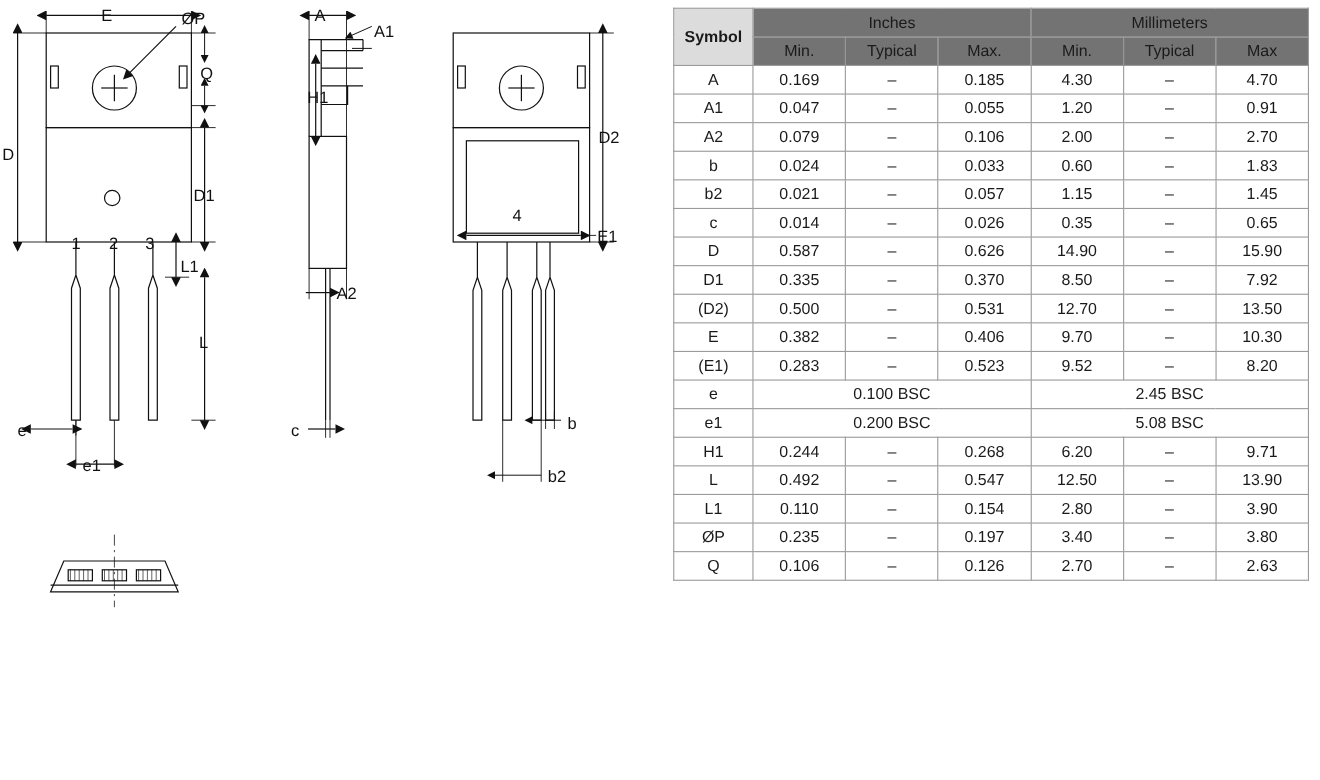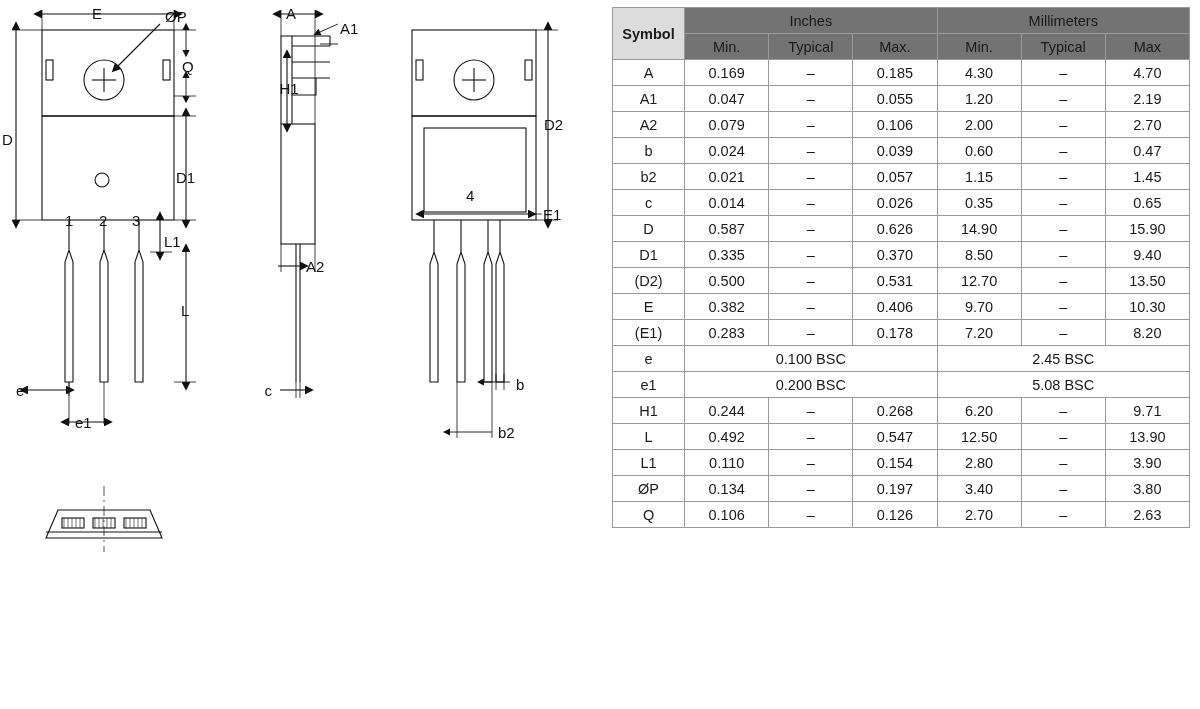--- a/index.html
+++ b/index.html
@@ -285,39 +285,39 @@
             <td>–</td>
             <td>4.70</td>
           </tr>
           <tr>
             <td>A1</td>
             <td>0.047</td>
             <td>–</td>
             <td>0.055</td>
             <td>1.20</td>
             <td>–</td>
-            <td>2.19</td>
+            <td>0.91</td>
           </tr>
           <tr>
             <td>A2</td>
             <td>0.079</td>
             <td>–</td>
             <td>0.106</td>
             <td>2.00</td>
             <td>–</td>
             <td>2.70</td>
           </tr>
           <tr>
             <td>b</td>
             <td>0.024</td>
             <td>–</td>
-            <td>0.039</td>
+            <td>0.033</td>
             <td>0.60</td>
             <td>–</td>
-            <td>0.47</td>
+            <td>1.83</td>
           </tr>
           <tr>
             <td>b2</td>
             <td>0.021</td>
             <td>–</td>
             <td>0.057</td>
             <td>1.15</td>
             <td>–</td>
             <td>1.45</td>
           </tr>
@@ -339,21 +339,21 @@
             <td>–</td>
             <td>15.90</td>
           </tr>
           <tr>
             <td>D1</td>
             <td>0.335</td>
             <td>–</td>
             <td>0.370</td>
             <td>8.50</td>
             <td>–</td>
-            <td>9.40</td>
+            <td>7.92</td>
           </tr>
           <tr>
             <td>(D2)</td>
             <td>0.500</td>
             <td>–</td>
             <td>0.531</td>
             <td>12.70</td>
             <td>–</td>
             <td>13.50</td>
           </tr>
@@ -363,22 +363,22 @@
             <td>–</td>
             <td>0.406</td>
             <td>9.70</td>
             <td>–</td>
             <td>10.30</td>
           </tr>
           <tr>
             <td>(E1)</td>
             <td>0.283</td>
             <td>–</td>
-            <td>0.178</td>
-            <td>7.20</td>
+            <td>0.523</td>
+            <td>9.52</td>
             <td>–</td>
             <td>8.20</td>
           </tr>
           <tr>
             <td>e</td>
             <td class="bsc-cell" colspan="3">0.100 BSC</td>
             <td class="bsc-cell" colspan="3">2.45 BSC</td>
           </tr>
           <tr>
             <td>e1</td>
@@ -407,21 +407,21 @@
             <td>L1</td>
             <td>0.110</td>
             <td>–</td>
             <td>0.154</td>
             <td>2.80</td>
             <td>–</td>
             <td>3.90</td>
           </tr>
           <tr>
             <td>ØP</td>
-            <td>0.134</td>
+            <td>0.235</td>
             <td>–</td>
             <td>0.197</td>
             <td>3.40</td>
             <td>–</td>
             <td>3.80</td>
           </tr>
           <tr>
             <td>Q</td>
             <td>0.106</td>
             <td>–</td>

